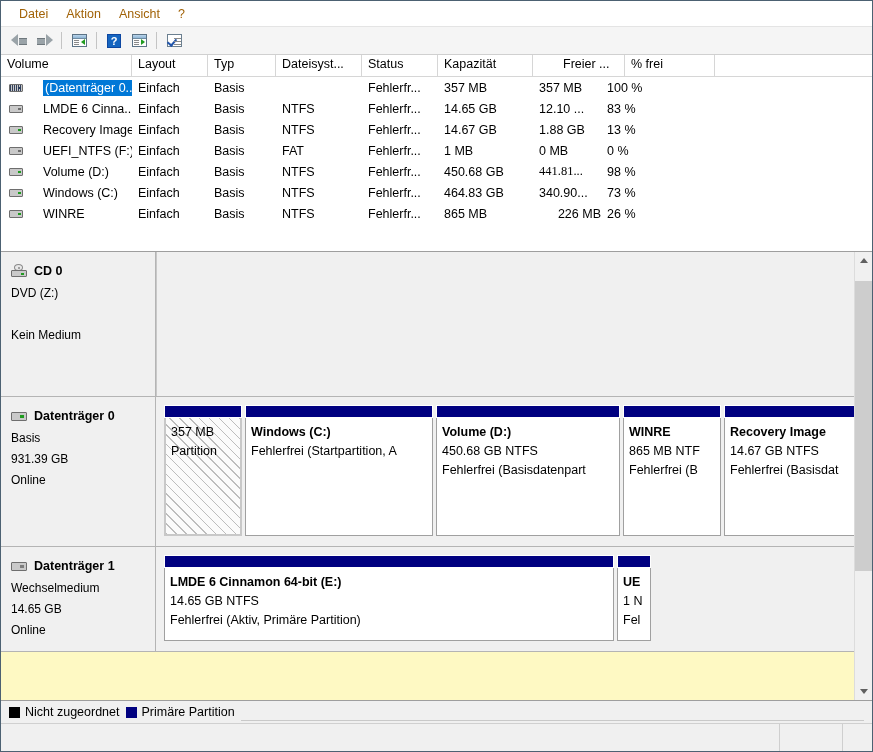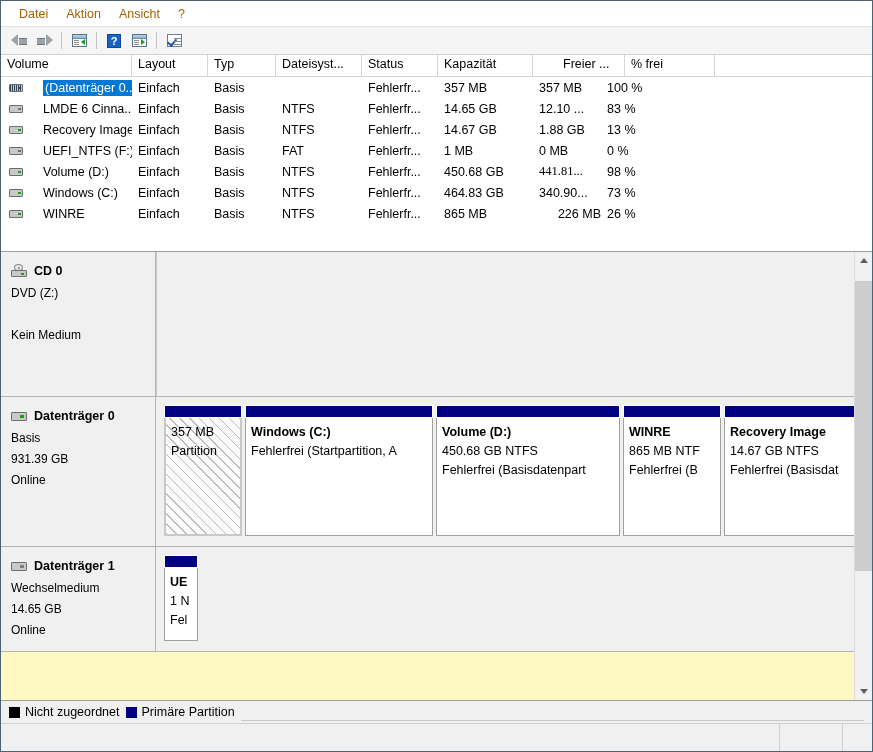--- a/index.html
+++ b/index.html
@@ -646,20 +646,28 @@
           <div class="disk-info">
             <div class="disk-title">
               <span class="disk-ico grey"></span>
               <span>Datenträger 1</span>
             </div>
             <div class="disk-meta">Wechselmedium</div>
             <div class="disk-meta">14.65 GB</div>
             <div class="disk-meta">Online</div>
           </div>
           <div class="disk-body">
+            <div class="part" style="width: 450px; flex: 0 0 450px;">
+              <div class="part-bar"></div>
+              <div class="part-box">
+                <div class="part-name">LMDE 6 Cinnamon 64-bit  (E:)</div>
+                <div class="part-line">14.65 GB NTFS</div>
+                <div class="part-line">Fehlerfrei (Aktiv, Primäre Partition)</div>
+              </div>
+            </div>
             <div class="part" style="width: 34px; flex: 0 0 34px;">
               <div class="part-bar"></div>
               <div class="part-box">
                 <div class="part-name">UE</div>
                 <div class="part-line">1 N</div>
                 <div class="part-line">Fel</div>
               </div>
             </div>
           </div>
         </div>

